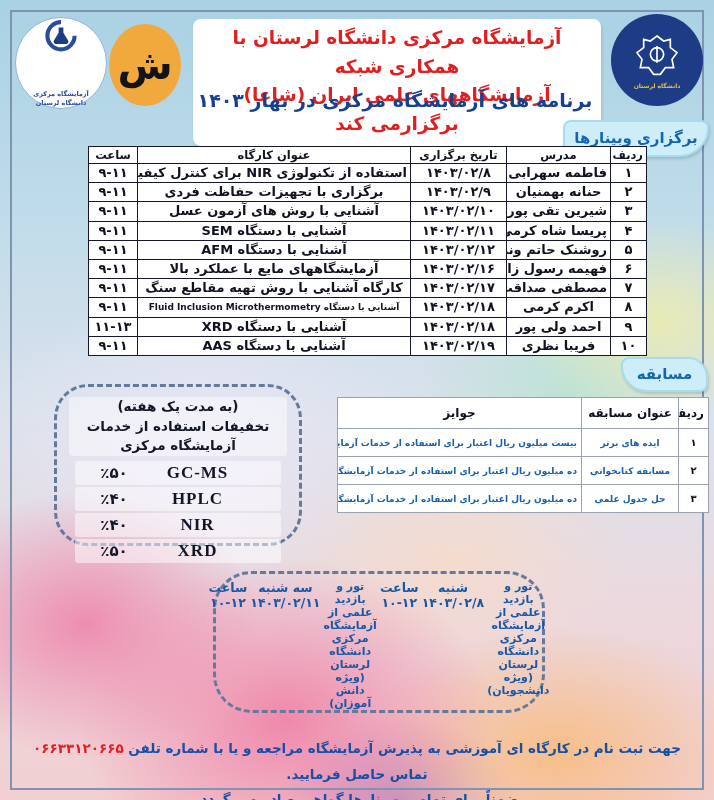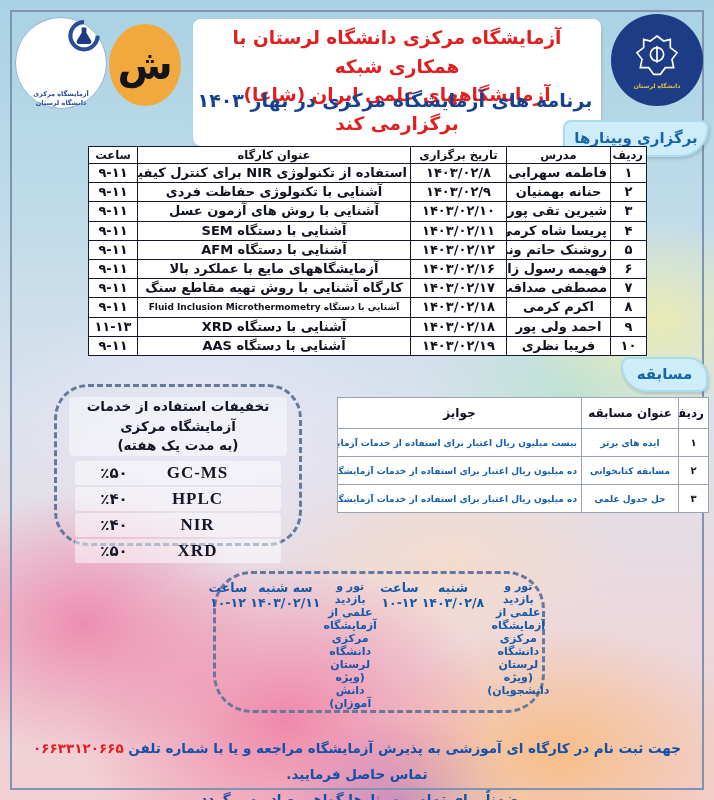--- a/index.html
+++ b/index.html
@@ -17,21 +17,21 @@
       linear-gradient(180deg,#a9d2e4 0%,#bedbe9 25%,#dbe2ec 52%,#ecd8dd 78%,#f2cfd2 100%);}
   .frame{position:absolute;inset:10px;border:2px solid #8093b1;pointer-events:none;}
 
   
   .title-box{position:absolute;left:193px;top:19px;width:408px;background:#fff;border-radius:8px;
     box-sizing:border-box;padding:5px 8px 7px;text-align:center;color:#e02020;font-size:18.5px;
     font-weight:bold;line-height:1.55;box-shadow:1px 2px 3px rgba(0,0,0,.12);}
   .subtitle{position:absolute;left:160px;top:89px;width:470px;text-align:center;color:#16418f;
     font-size:19px;font-weight:bold;}
   .lab-logo{position:absolute;left:15px;top:17px;width:92px;height:92px;background:#fff;border-radius:50%;
-    border:1px solid #8fb3d8;display:flex;flex-direction:column;justify-content:center;
+    border:1px solid #8fb3d8;display:flex;flex-direction:column;align-items:center;justify-content:center;
     box-sizing:border-box;gap:37px;}
   .lab-logo svg{width:44px;height:44px;}
   .lab-logo-text{font-size:6.5px;color:#2a4d9b;font-weight:bold;line-height:1.35;text-align:center;}
   .shaa-logo{position:absolute;left:109px;top:24px;width:72px;height:82px;background:#f1a93d;border-radius:50%;
     display:flex;align-items:center;justify-content:center;color:#141414;font-size:40px;font-weight:bold;}
   .uni-logo{position:absolute;left:611px;top:14px;width:92px;height:92px;background:#1d3c85;border-radius:50%;
     display:flex;flex-direction:column;align-items:center;justify-content:center;gap:1px;}
   .uni-logo svg{width:50px;height:50px;}
   .uni-logo-text{color:#e8c545;font-size:6px;font-weight:bold;}
 
@@ -144,21 +144,21 @@
         <td>۱</td>
         <td>فاطمه سهرابی</td>
         <td><span dir="ltr">۱۴۰۳/۰۲/۸</span></td>
         <td>استفاده از تکنولوژی NIR برای کنترل کیفیت مواد</td>
         <td><span dir="ltr">۹-۱۱</span></td>
       </tr>
       <tr>
         <td>۲</td>
         <td>حنانه بهمنیان</td>
         <td><span dir="ltr">۱۴۰۳/۰۲/۹</span></td>
-        <td>آشنایی با تکنولوژی حفاظت فردی</td>
+        <td>برگزاری با تجهیزات حفاظت فردی</td>
         <td><span dir="ltr">۹-۱۱</span></td>
       </tr>
       <tr>
         <td>۳</td>
         <td>شیرین تقی پور</td>
         <td><span dir="ltr">۱۴۰۳/۰۲/۱۰</span></td>
         <td>آشنایی با روش های آزمون عسل</td>
         <td><span dir="ltr">۹-۱۱</span></td>
       </tr>
       <tr>
@@ -242,22 +242,22 @@
       <tr>
         <td class="c-no">۳</td>
         <td>حل جدول علمی</td>
         <td>ده میلیون ریال اعتبار برای استفاده از خدمات آزمایشگاه مرکزی (۵ نفر)</td>
       </tr>
     </tbody>
   </table>
 
   <div class="discount-box">
     <div class="d-title">
+      <div>(به مدت یک هفته)</div>
       <div>تخفیفات استفاده از خدمات آزمایشگاه مرکزی</div>
-      <div>(به مدت یک هفته)</div>
     </div>
     <div class="d-rows">
       <div class="d-row">
         <div class="d-pct"><span dir="ltr">٪۵۰</span></div>
         <div class="d-name">GC-MS</div>
       </div>
       <div class="d-row">
         <div class="d-pct"><span dir="ltr">٪۴۰</span></div>
         <div class="d-name">HPLC</div>
       </div>

